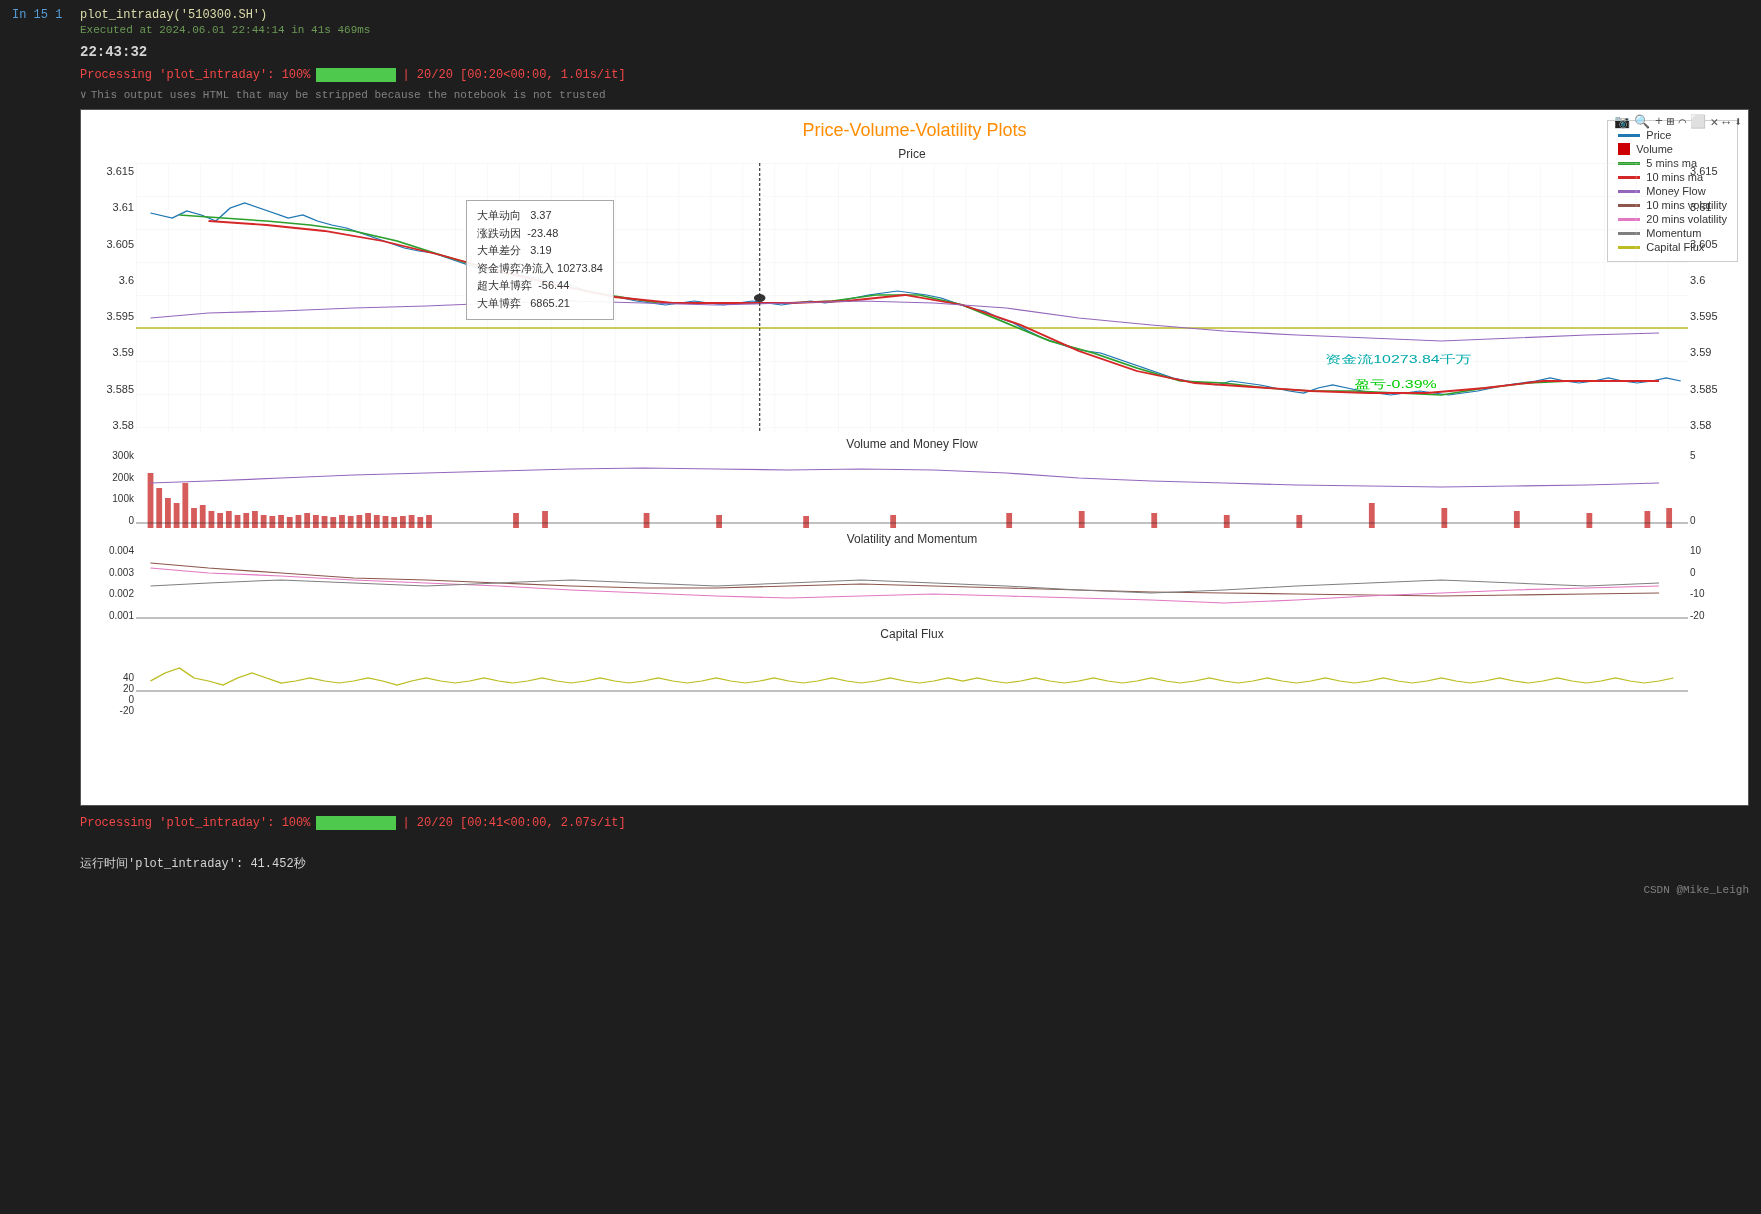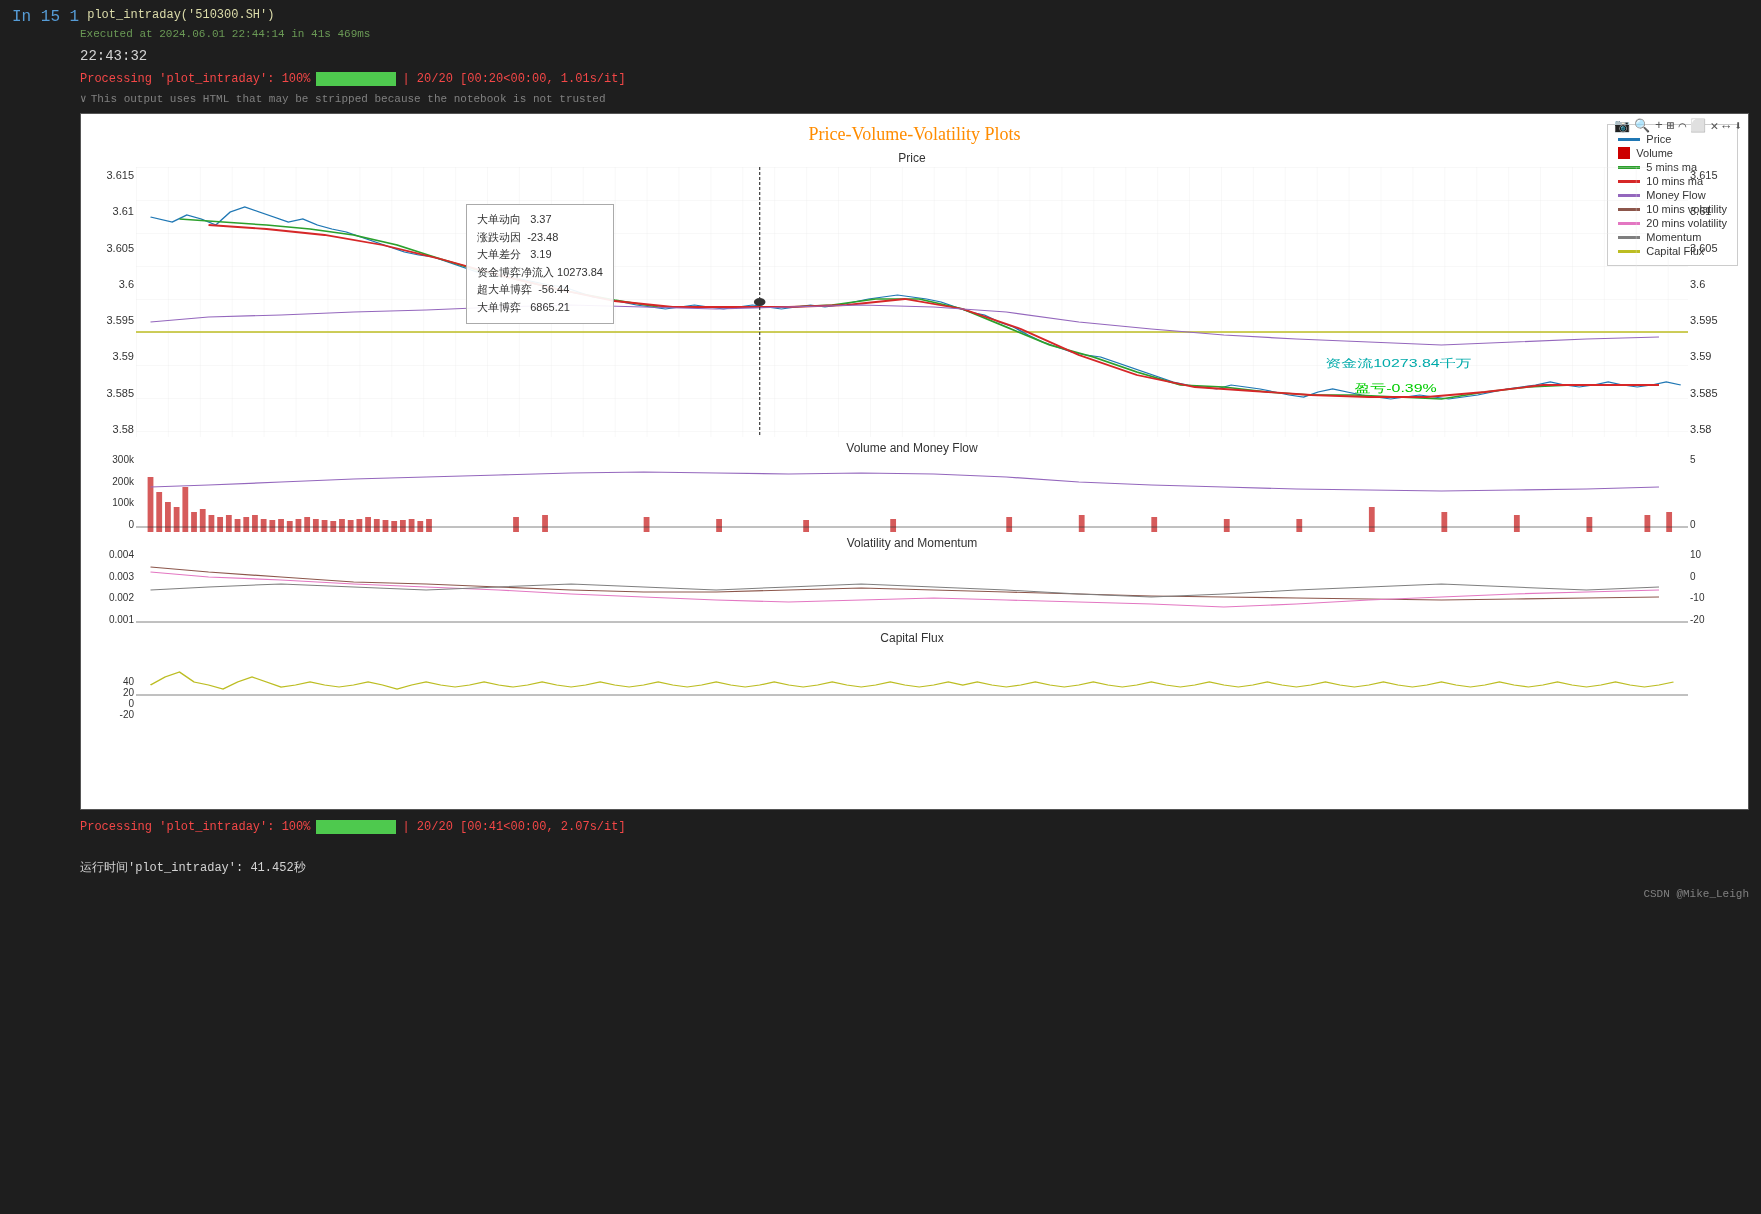--- a/index.html
+++ b/index.html
@@ -17,37 +17,37 @@
     }
     .cell-header {
       display: flex;
       align-items: flex-start;
       padding: 8px 12px 2px 12px;
       gap: 8px;
     }
     .cell-label {
       color: #569cd6;
       white-space: nowrap;
-      font-size: 16px;
+      font-size: 12px;
       min-width: 60px;
     }
     .cell-code {
       color: #dcdcaa;
       font-size: 12px;
     }
     .cell-executed {
       color: #6a9955;
       font-size: 11px;
       padding: 0 12px 4px 80px;
     }
     .timestamp-line {
       padding: 4px 12px 4px 80px;
       color: #d4d4d4;
       font-size: 14px;
-      font-weight: normal;
+      font-weight: bold;
     }
     .progress-line {
       padding: 4px 12px 4px 80px;
       color: #f44747;
       font-size: 12px;
       display: flex;
       align-items: flex-start;
       gap: 6px;
     }
     .progress-bar-green {
@@ -81,21 +81,21 @@
     }
     .chart-toolbar span {
       color: #555;
       font-size: 13px;
       cursor: pointer;
     }
     .chart-title {
       text-align: center;
       color: #ff8c00;
       font-size: 18px;
-      font-family: Liberation Serif, serif;
+      font-family: Liberation Sans, sans-serif;
       padding: 10px 0 4px 0;
       background: #fff;
     }
     .chart-area {
       background: #fff;
       display: flex;
       flex-direction: column;
       width: 100%;
     }
     

